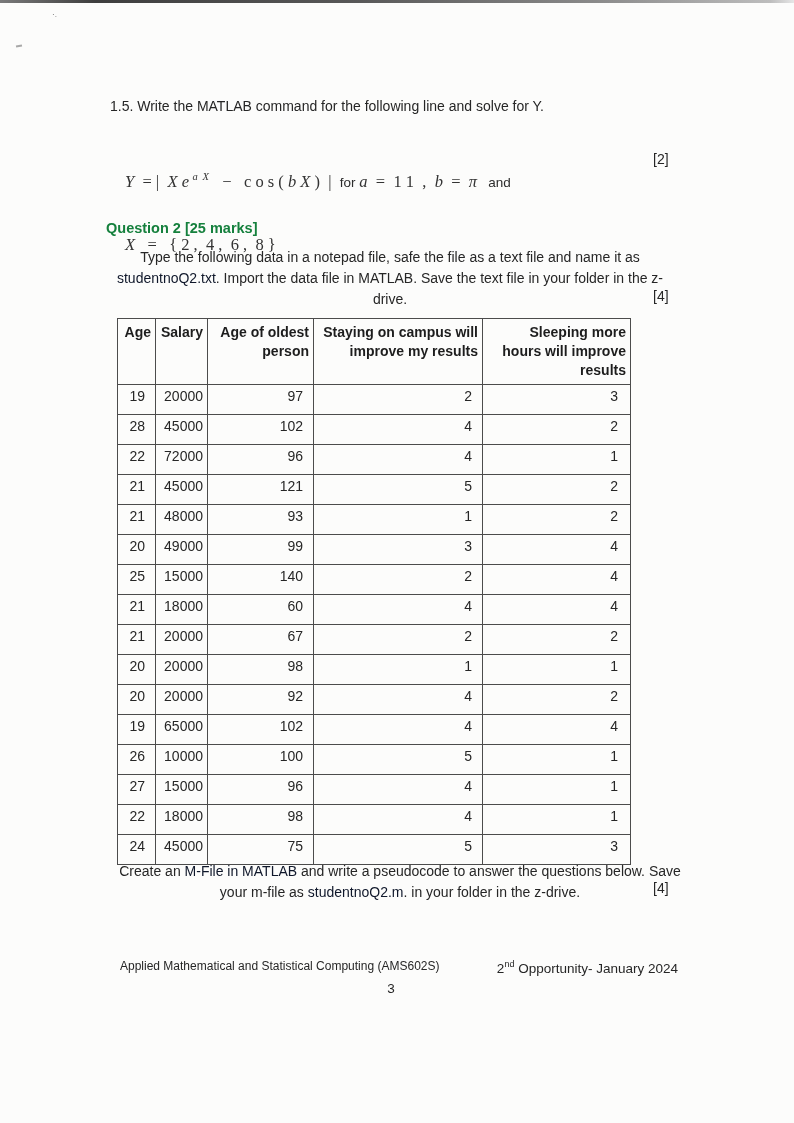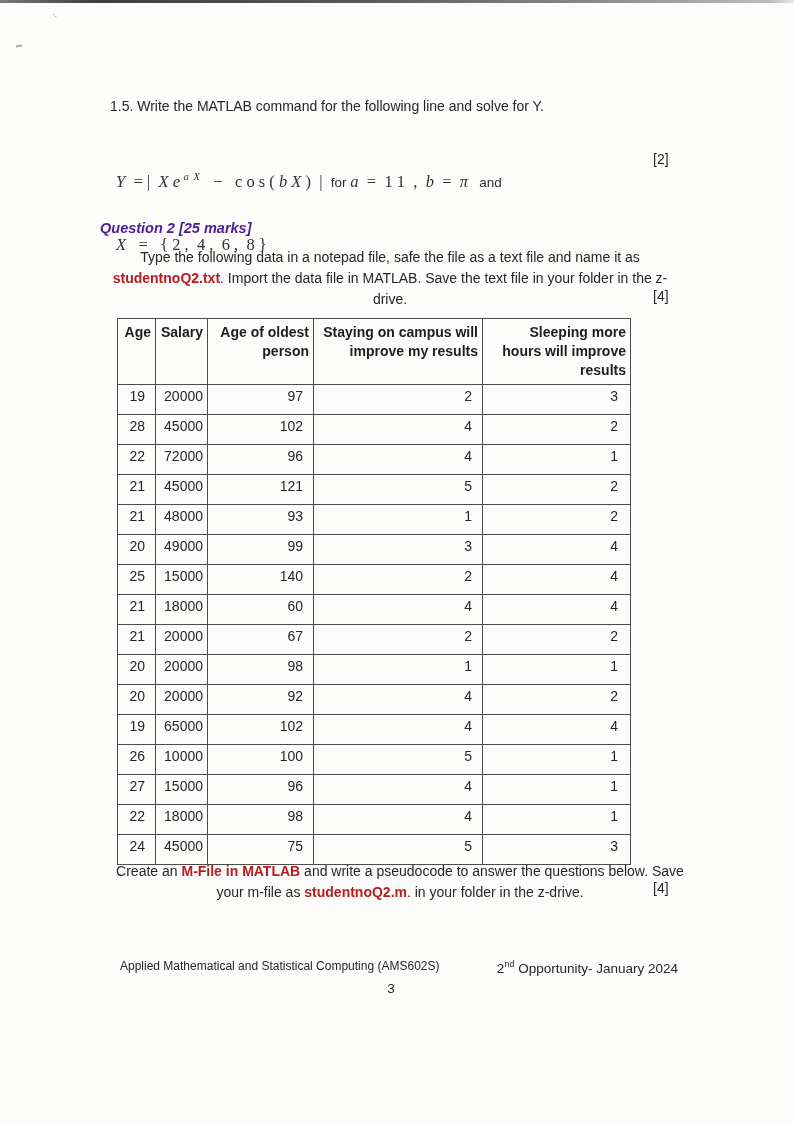--- a/index.html
+++ b/index.html
@@ -25,52 +25,52 @@
   .speck1 {
     position: absolute; left: 52px; top: 12px;
     width: 4px; height: 5px; color: #6f6f6f; font-size: 8px; line-height: 5px;
   }
   .speck2 {
     position: absolute; left: 16px; top: 45px;
     width: 6px; height: 2px; background: #a8a8a8; transform: rotate(-8deg);
   }
   .abs { position: absolute; }
   .body-text { font-size: 14px; line-height: 21px; color: #262626; text-align: center; }
-  .bold { font-weight: bold; color: #b91c1c; }
+  .bold { font-weight: normal; color: #0f172a; }
 
   
   .q15-prompt { left: 110px; top: 96px; }
   .formula {
     left: 116px; top: 131px;
     font-family: "Liberation Serif", serif;
     font-size: 16.5px;
     color: #333;
     white-space: pre;
   }
-  .formula .line { height: 24px; }
+  .formula .line { height: 24px; margin-left: 9px; }
   .mvar { font-style: italic; }
   .msup {
     font-style: italic;
     font-size: 10.5px;
     vertical-align: 7px;
     letter-spacing: 1px;
   }
   .mkw {
     font-family: "Liberation Sans", sans-serif;
     font-size: 13.5px;
     font-style: normal;
     color: #2c2c2c;
   }
   .marks { font-size: 14px; color: #262626; }
   .marks-q15 { left: 653px; top: 151px; }
   .marks-q2 { left: 653px; top: 288px; }
   .marks-mfile { left: 653px; top: 880px; }
 
   
-  .q2-heading { left: 100px; top: 220px; font-weight: bold; font-size: 14.5px; color: #4c1d95; font-style: italic; }
+  .q2-heading { left: 106px; top: 220px; font-weight: bold; font-size: 14.5px; color: #15803d; }
   .q2-intro { left: 100px; top: 247px; width: 580px; }
   .mfile-para { left: 110px; top: 861px; width: 580px; }
 
   
   table.data-table {
     position: absolute;
     left: 117px; top: 318px;
     border-collapse: collapse;
     table-layout: fixed;
     width: 513px;

